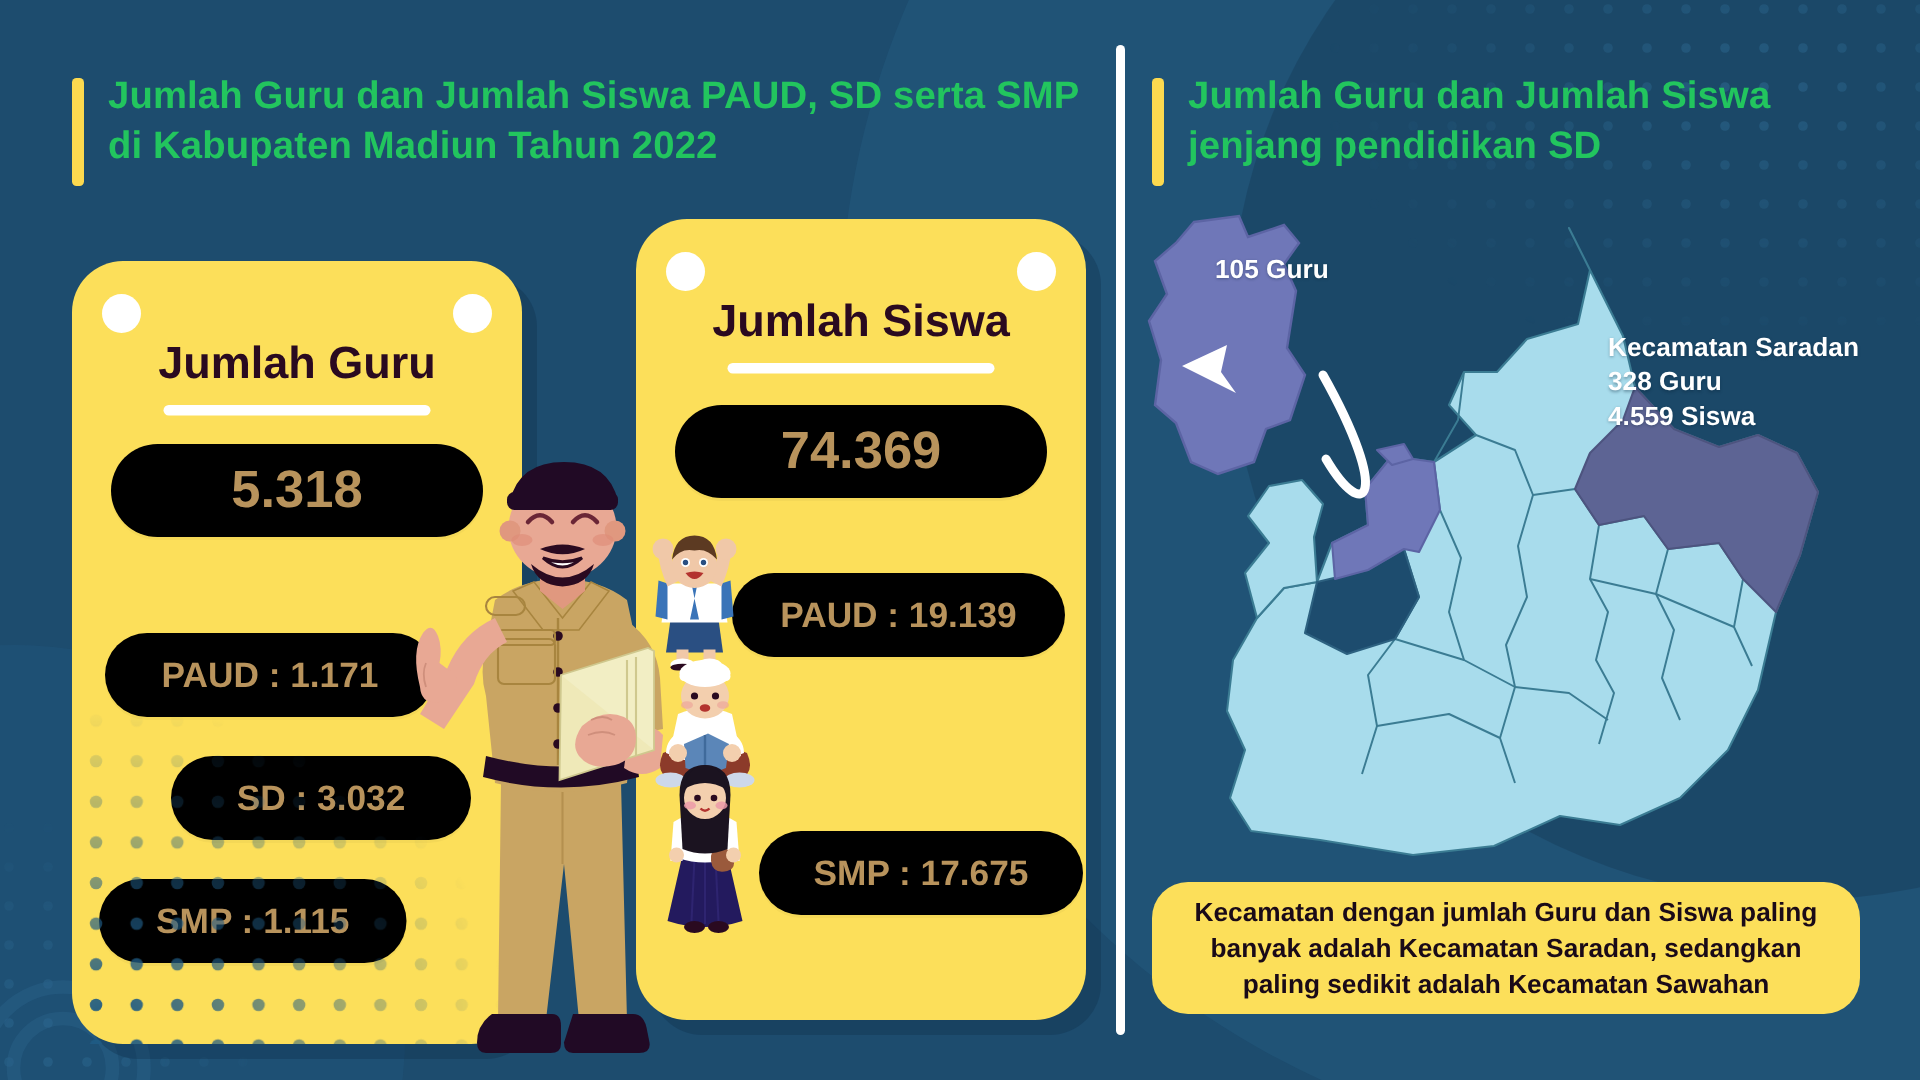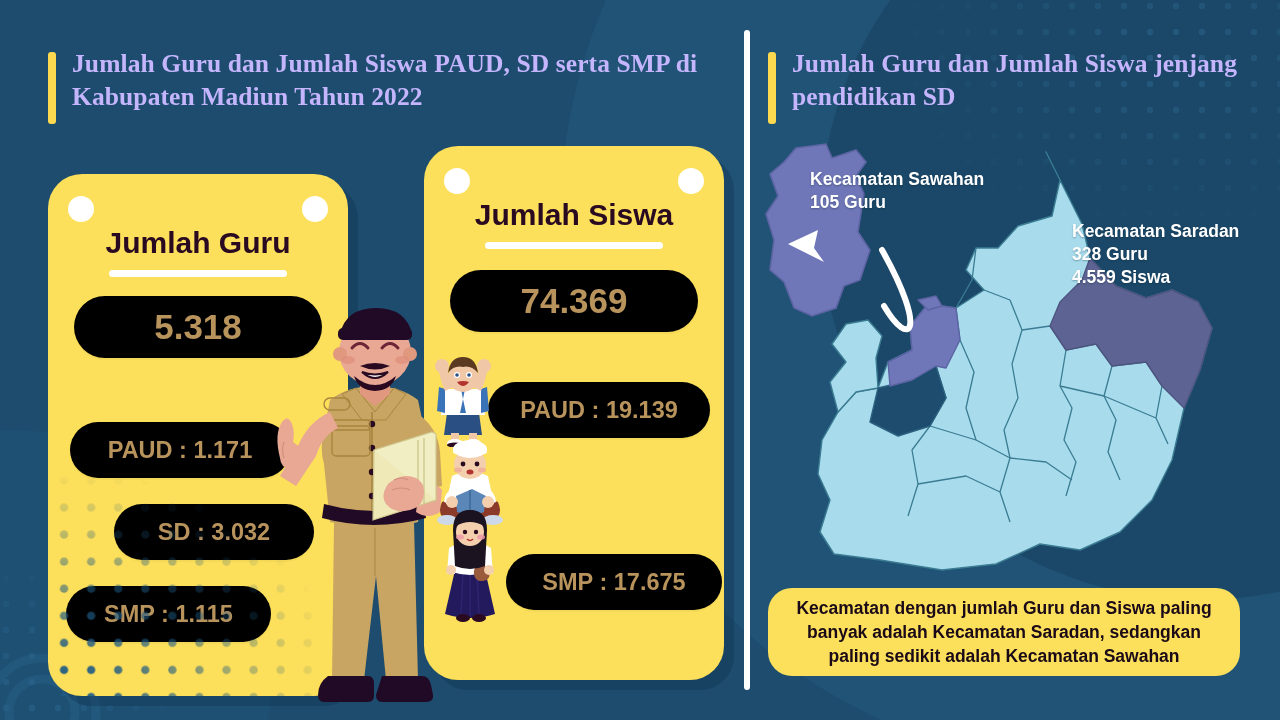--- a/index.html
+++ b/index.html
@@ -13,21 +13,21 @@
   .stage{position:absolute;inset:0;width:1280px;height:720px;overflow:hidden;}
 
   
   .bg-base{position:absolute;inset:0;background:#1d4c6e;}
   .bg-arc{position:absolute;border-radius:50%;}
   .arc-right-1{width:1100px;height:1100px;right:-380px;top:-330px;background:#235a7e;opacity:.55;}
   .arc-right-2{width:760px;height:760px;right:-300px;top:-160px;background:#1b4666;opacity:.85;}
   .arc-bl{width:520px;height:520px;left:-250px;bottom:-230px;background:#225880;opacity:.35;}
 
   
-  .title{position:absolute;color:#c4b5fd;font-weight:bold;letter-spacing:.1px;font-family:Liberation Serif, serif;}
+  .title{position:absolute;color:#22c55e;font-weight:bold;letter-spacing:.1px;}
   .title .bar{position:absolute;left:0;top:4px;width:8px;border-radius:3px;background:#fcd94f;}
   .title .txt{display:block;margin-left:24px;line-height:1.28;}
   #title-left{left:48px;top:48px;width:690px;font-size:25.5px;}
   #title-left .bar{height:72px;}
   #title-right{left:768px;top:48px;width:470px;font-size:25.5px;}
   #title-right .bar{height:72px;}
 
   
   .divider{position:absolute;left:744px;top:30px;width:6px;height:660px;background:#ffffff;border-radius:4px;}
 
@@ -360,21 +360,20 @@
                  L6 74 L18 56 L10 34 L24 22 Z" fill="#6f77b8" stroke="#5c64a4" stroke-width="1.6"></path>
       </g>
 
       <g>
         <path d="M124 166 C 150 210, 168 192, 122 110" fill="none" stroke="#ffffff" stroke-width="6" stroke-linecap="round"></path>
         <path d="M28 104 L58 90 L54 108 L64 122 Z" fill="#ffffff"></path>
       </g>
     </svg>
 
     <div class="callout" id="callout-sawahan">
-      <div>Kecamatan Sawahan</div>
       <div>105 Guru</div>
     </div>
 
     <div class="callout" id="callout-saradan">
       <div>Kecamatan Saradan</div>
       <div>328 Guru</div>
       <div>4.559 Siswa</div>
     </div>
   </div>
 

